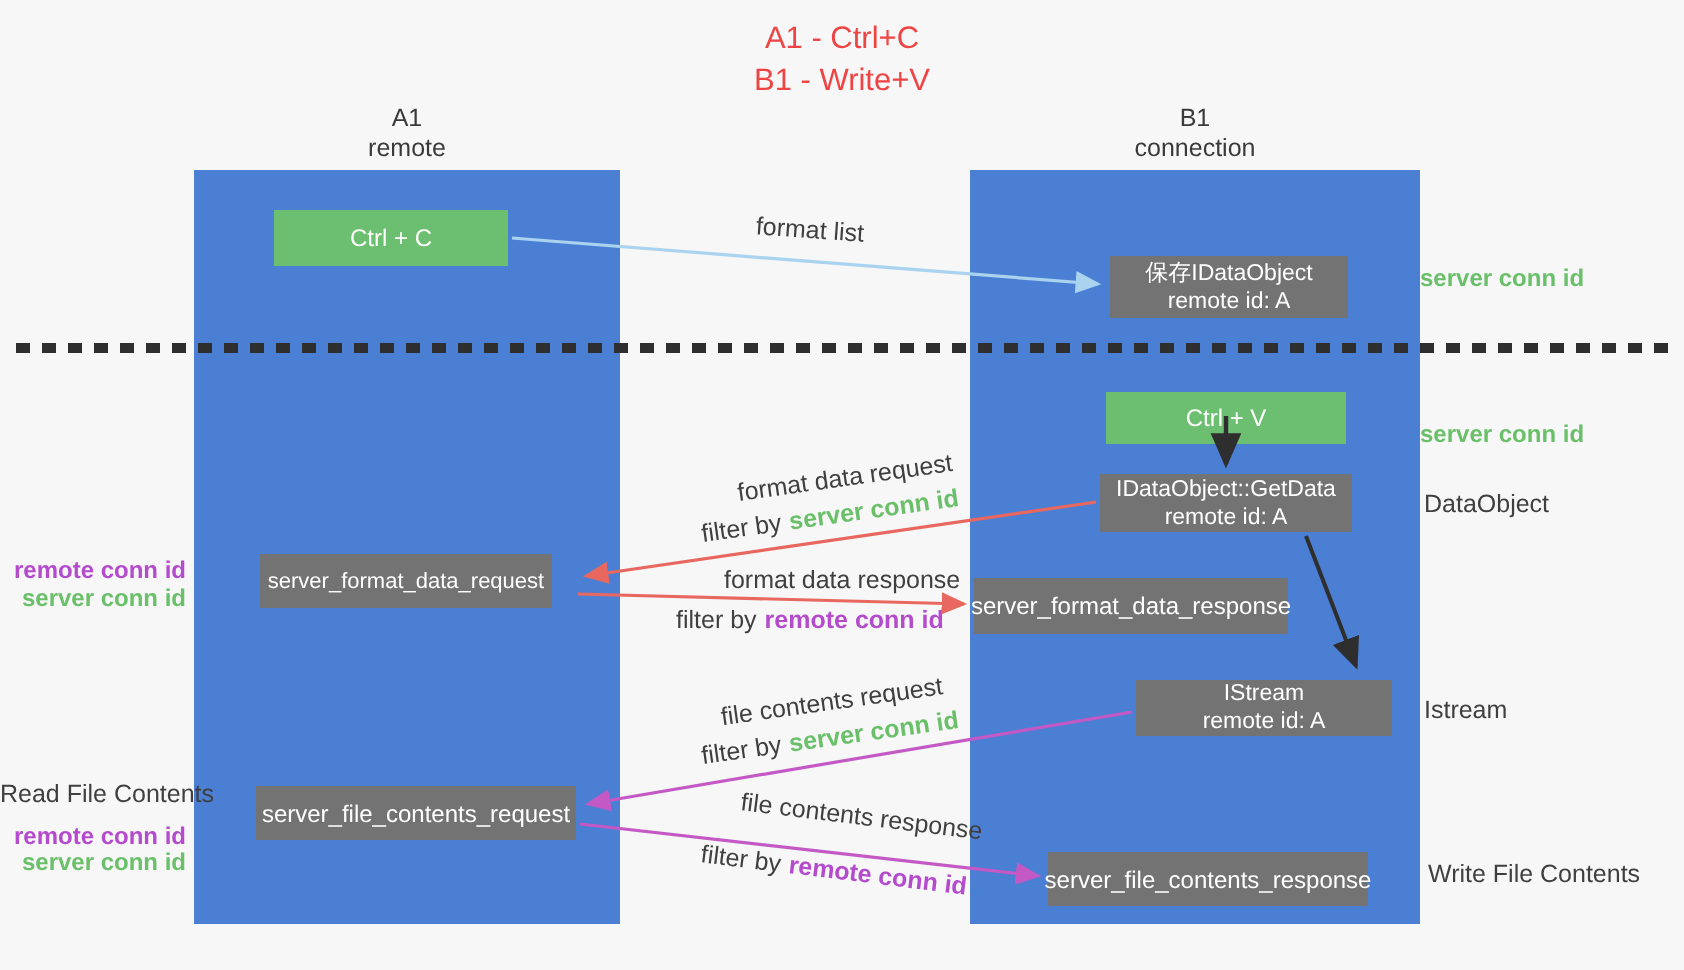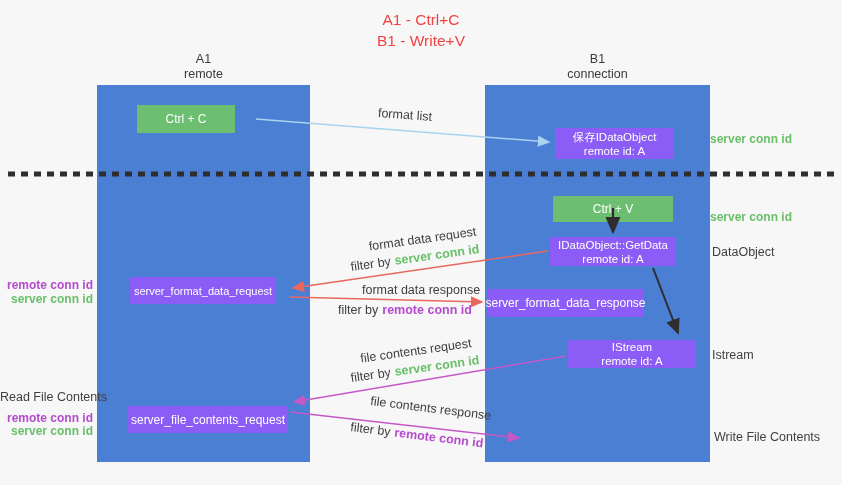--- a/index.html
+++ b/index.html
@@ -14,21 +14,21 @@
            font-size:15.5px; line-height:21px; color:#ef4444; }
   .col-header { position:absolute; text-align:center; font-size:12.5px; line-height:15px; color:#3a3a3a; }
   .col-header.left { left:97px; top:52px; width:213px; }
   .col-header.right { left:485px; top:52px; width:225px; }
   .column { position:absolute; top:85px; height:377px; background:#4a7fd4; }
   .column.left { left:97px; width:213px; }
   .column.right { left:485px; width:225px; }
   .node { position:absolute; display:flex; flex-direction:column; align-items:center;
           justify-content:center; color:#fff; text-align:center; }
   .node.green { background:#6cbe70; font-size:12px; }
-  .node.orange { background:#8b5cf6; font-size:11.5px; line-height:14px; }
+  .node.orange { background:#737373; font-size:11.5px; line-height:14px; }
   .node .l1, .node .l2 { display:block; }
   #arrow-layer { position:absolute; left:0; top:0; width:842px; height:485px; pointer-events:none; }
   .edge-label { position:absolute; font-size:12.5px; color:#3f3f3f; text-align:center; white-space:nowrap; }
   .green-txt { color:#6abf69; font-weight:bold; }
   .purple-txt { color:#b44bcd; font-weight:bold; }
   .flt { margin-left:4px; }
   .side-label { position:absolute; font-size:12.5px; white-space:nowrap; }
   .side-label.right-align { left:0; width:93px; text-align:right; }
   .conn-id { font-size:12px; font-weight:bold; }
 </style>
@@ -47,21 +47,21 @@
     <div>remote</div>
   </div>
   <div class="col-header right">
     <div>B1</div>
     <div>connection</div>
   </div>
 
   <div class="column left"></div>
   <div class="column right"></div>
 
-  <div class="node green" style="left:137px; top:105px; width:98px; height:28px;">
+  <div class="node green" style="left:137px; top:105px; width:117px; height:28px;">
     <span>Ctrl + C</span>
   </div>
 
   <div class="node orange" style="left:555px; top:128px; width:119px; height:31px;">
     <span class="l1">保存IDataObject</span>
     <span class="l2">remote id: A</span>
   </div>
 
   <div class="node green" style="left:553px; top:180px; width:120px; height:26px;margin-top:16px;">
     <span>Ctrl + V</span>
@@ -78,24 +78,27 @@
 
   <div class="node orange" style="left:487px; top:289px; width:157px; height:28px; font-size:12px;text-align:center;">
     <span>server_format_data_response</span>
   </div>
 
   <div class="node orange" style="left:568px; top:340px; width:128px; height:28px;">
     <span class="l1">IStream</span>
     <span class="l2">remote id: A</span>
   </div>
 
-  <div class="node orange" style="left:128px; top:393px; width:160px; height:27px; font-size:12px;margin-top:13px;">
+  <div class="node orange" style="left:128px; top:393px; width:160px; height:27px; font-size:12px;">
     <span>server_file_contents_request</span>
   </div>
 
+  <div class="node orange" style="left:524px; top:426px; width:160px; height:27px; font-size:12px;">
+    <span>server_file_contents_response</span>
+  </div>
 
   <div class="edge-label" style="left:360px; top:108px; width:90px; transform:rotate(4deg);">format list</div>
 
   <div class="edge-label" style="left:365px; top:232px; width:115px; transform:rotate(-8deg);">format data request</div>
   <div class="edge-label" style="left:345px; top:251px; width:140px; transform:rotate(-8deg);">
     <span>filter by</span><span class="green-txt flt">server conn id</span>
   </div>
 
   <div class="edge-label" style="left:362px; top:283px; width:110px;">format data response</div>
   <div class="edge-label" style="left:338px; top:303px; width:130px;">

